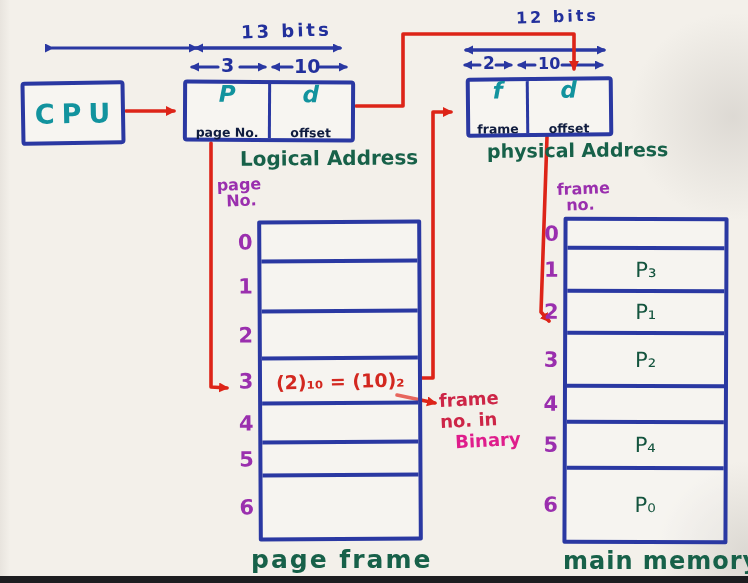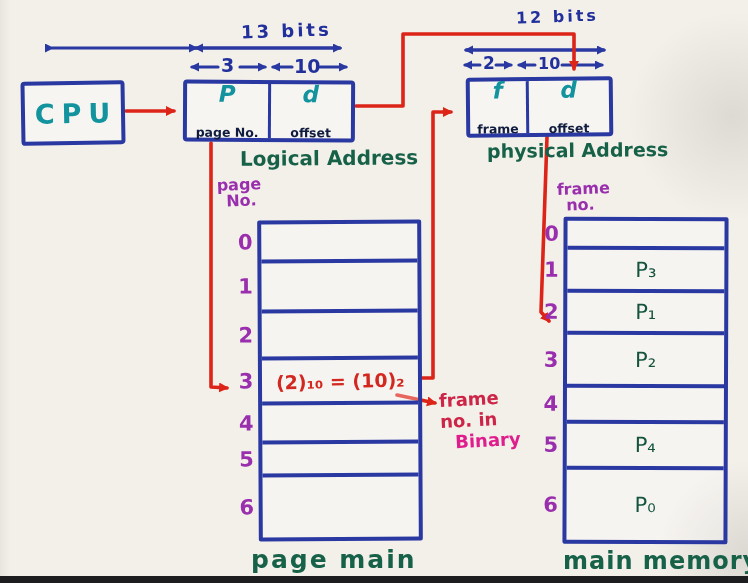--- a/index.html
+++ b/index.html
@@ -171,21 +171,21 @@
     </div>
     <div class="vrow" style="flex:0 0 33px;">
       <span class="row-label purple">5</span>
       <span class="pt-value"></span>
     </div>
     <div class="vrow" style="flex:1;">
       <span class="row-label purple">6</span>
       <span class="pt-value"></span>
     </div>
   </div>
-  <div class="abs caption-green green" style="left:251px;top:545px;font-size:25px;letter-spacing:2px;">page main</div>
+  <div class="abs caption-green green" style="left:251px;top:545px;font-size:25px;letter-spacing:2px;">page frame</div>
 
   <div class="abs annotation" style="left:440px;top:388px;">
     <div class="a1">frame</div>
     <div class="a2">no. in</div>
     <div class="a3">Binary</div>
   </div>
 
   <div class="abs two-line-hdr purple" style="left:557px;top:181px;">
     <div>frame</div>
     <div class="l2">no.</div>

